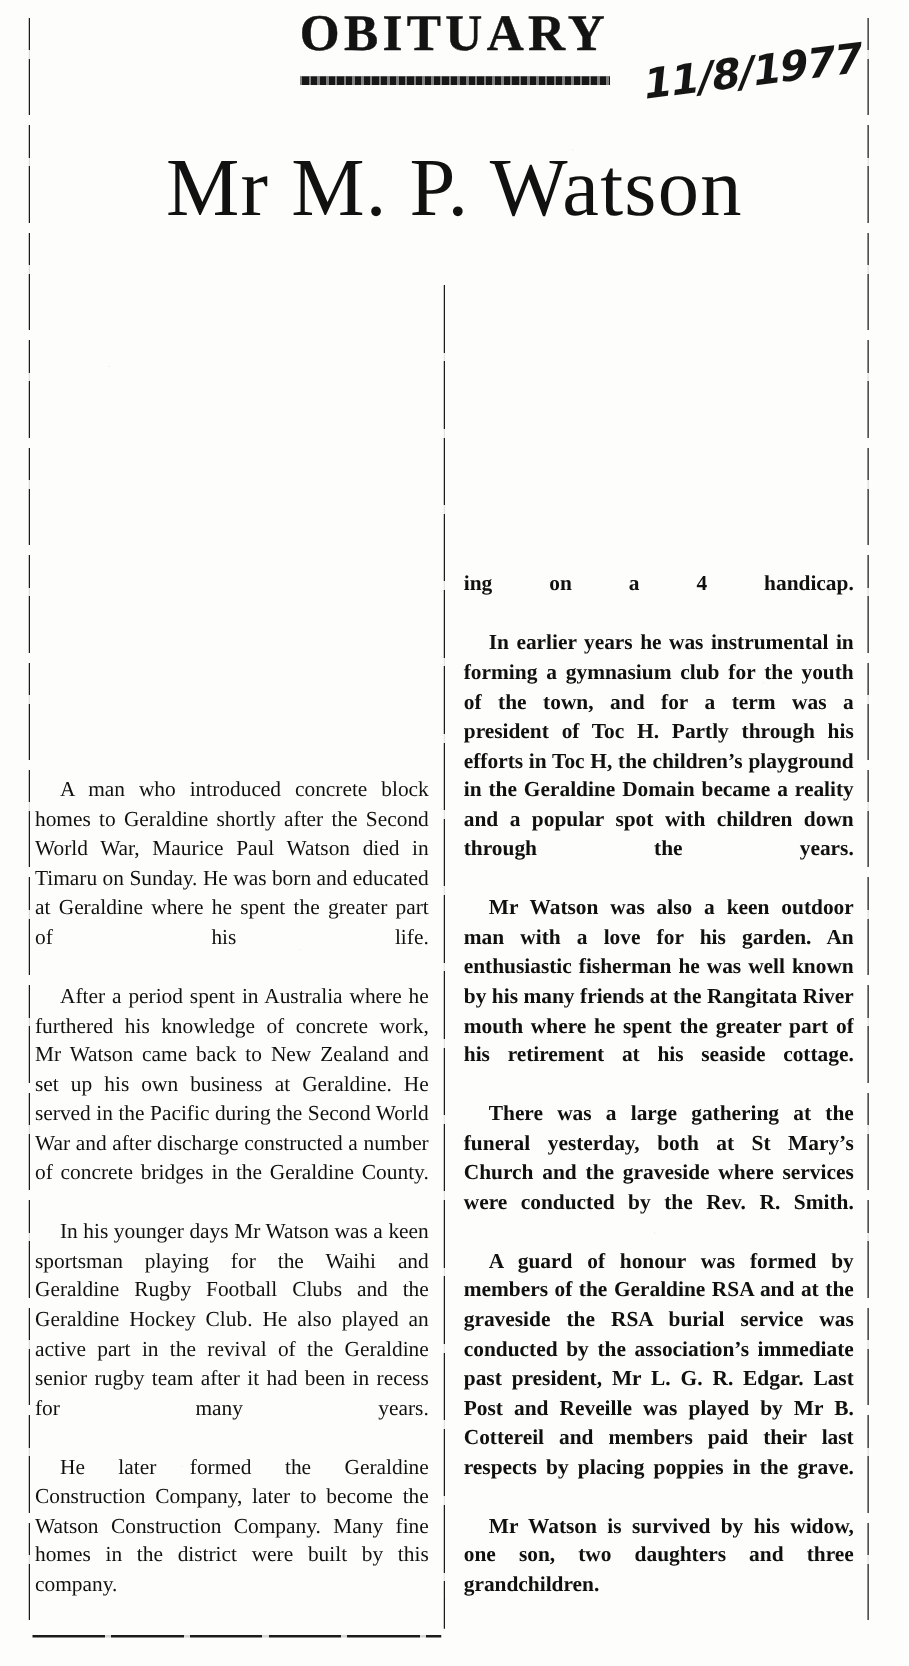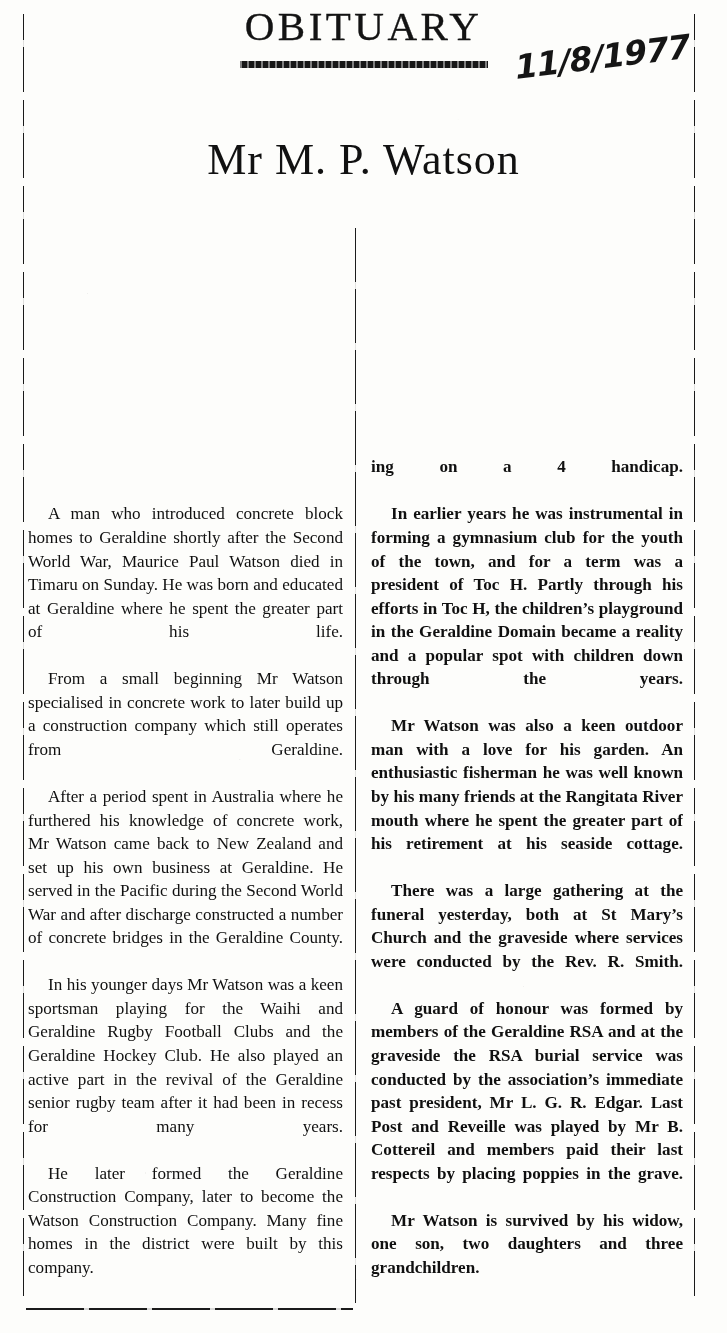--- a/index.html
+++ b/index.html
@@ -48,21 +48,21 @@
 
   
   .masthead {
     position: absolute;
     left: 0; right: 0; top: 6px;
     text-align: center;
   }
   .obit-word {
     display: inline-block;
     font-family: "Liberation Serif", "DejaVu Serif", serif;
-    font-weight: normal;
+    font-weight: bold;
     font-size: 41px;
     letter-spacing: 3.5px;
     line-height: 1;
     color: #131313;
     -webkit-text-stroke: 0.35px #131313;
   }
   .obit-rule {
     width: 248px;
     height: 7px;
     margin: 14px auto 0 auto;
@@ -87,26 +87,25 @@
     white-space: nowrap;
   }
 
   .headline {
     position: absolute;
     left: 26px;
     right: 26px;
     top: 117px;
     text-align: center;
     font-family: "Liberation Serif", "DejaVu Serif", serif;
-    font-size: 44px;
+    font-size: 66px;
     line-height: 1.04;
     color: #111111;
     letter-spacing: 1px;
     white-space: nowrap;
-    margin-top: 20px;
   }
 
   
   .columns {
     position: absolute;
     left: 28px;
     top: 228px;
     width: 664px;
     height: 1075px;
     display: flex;
@@ -179,21 +178,20 @@
   </div>
 
   <div class="date-stamp">11/8/1977</div>
 
   <div class="headline">Mr M. P. Watson</div>
 
   <div class="columns">
 
     <div class="column left">
       <p>A man who introduced concrete block homes to Geraldine shortly after the Second World War, Maurice Paul Watson died in Timaru on Sunday. He was born and educated at Geraldine where he spent the greater part of his life.</p>
-      <p>From a small beginning Mr Watson specialised in concrete work to later build up a construction company which still operates from Geraldine.</p>
       <p>After a period spent in Australia where he furthered his knowledge of concrete work, Mr Watson came back to New Zealand and set up his own business at Geraldine. He served in the Pacific during the Second World War and after discharge constructed a number of concrete bridges in the Geraldine County.</p>
       <p>In his younger days Mr Watson was a keen sportsman playing for the Waihi and Geraldine Rugby Football Clubs and the Geraldine Hockey Club. He also played an active part in the revival of the Geraldine senior rugby team after it had been in recess for many years.</p>
       <p>He later formed the Geraldine Construction Company, later to become the Watson Construction Company. Many fine homes in the district were built by this company.</p>
     </div>
 
     <div class="col-divider"></div>
 
     <div class="column right">
       <p class="cont">ing on a 4 handicap.</p>
       <p>In earlier years he was instrumental in forming a gymnasium club for the youth of the town, and for a term was a president of Toc H. Partly through his efforts in Toc H, the children’s playground in the Geraldine Domain became a reality and a popular spot with children down through the years.</p>

